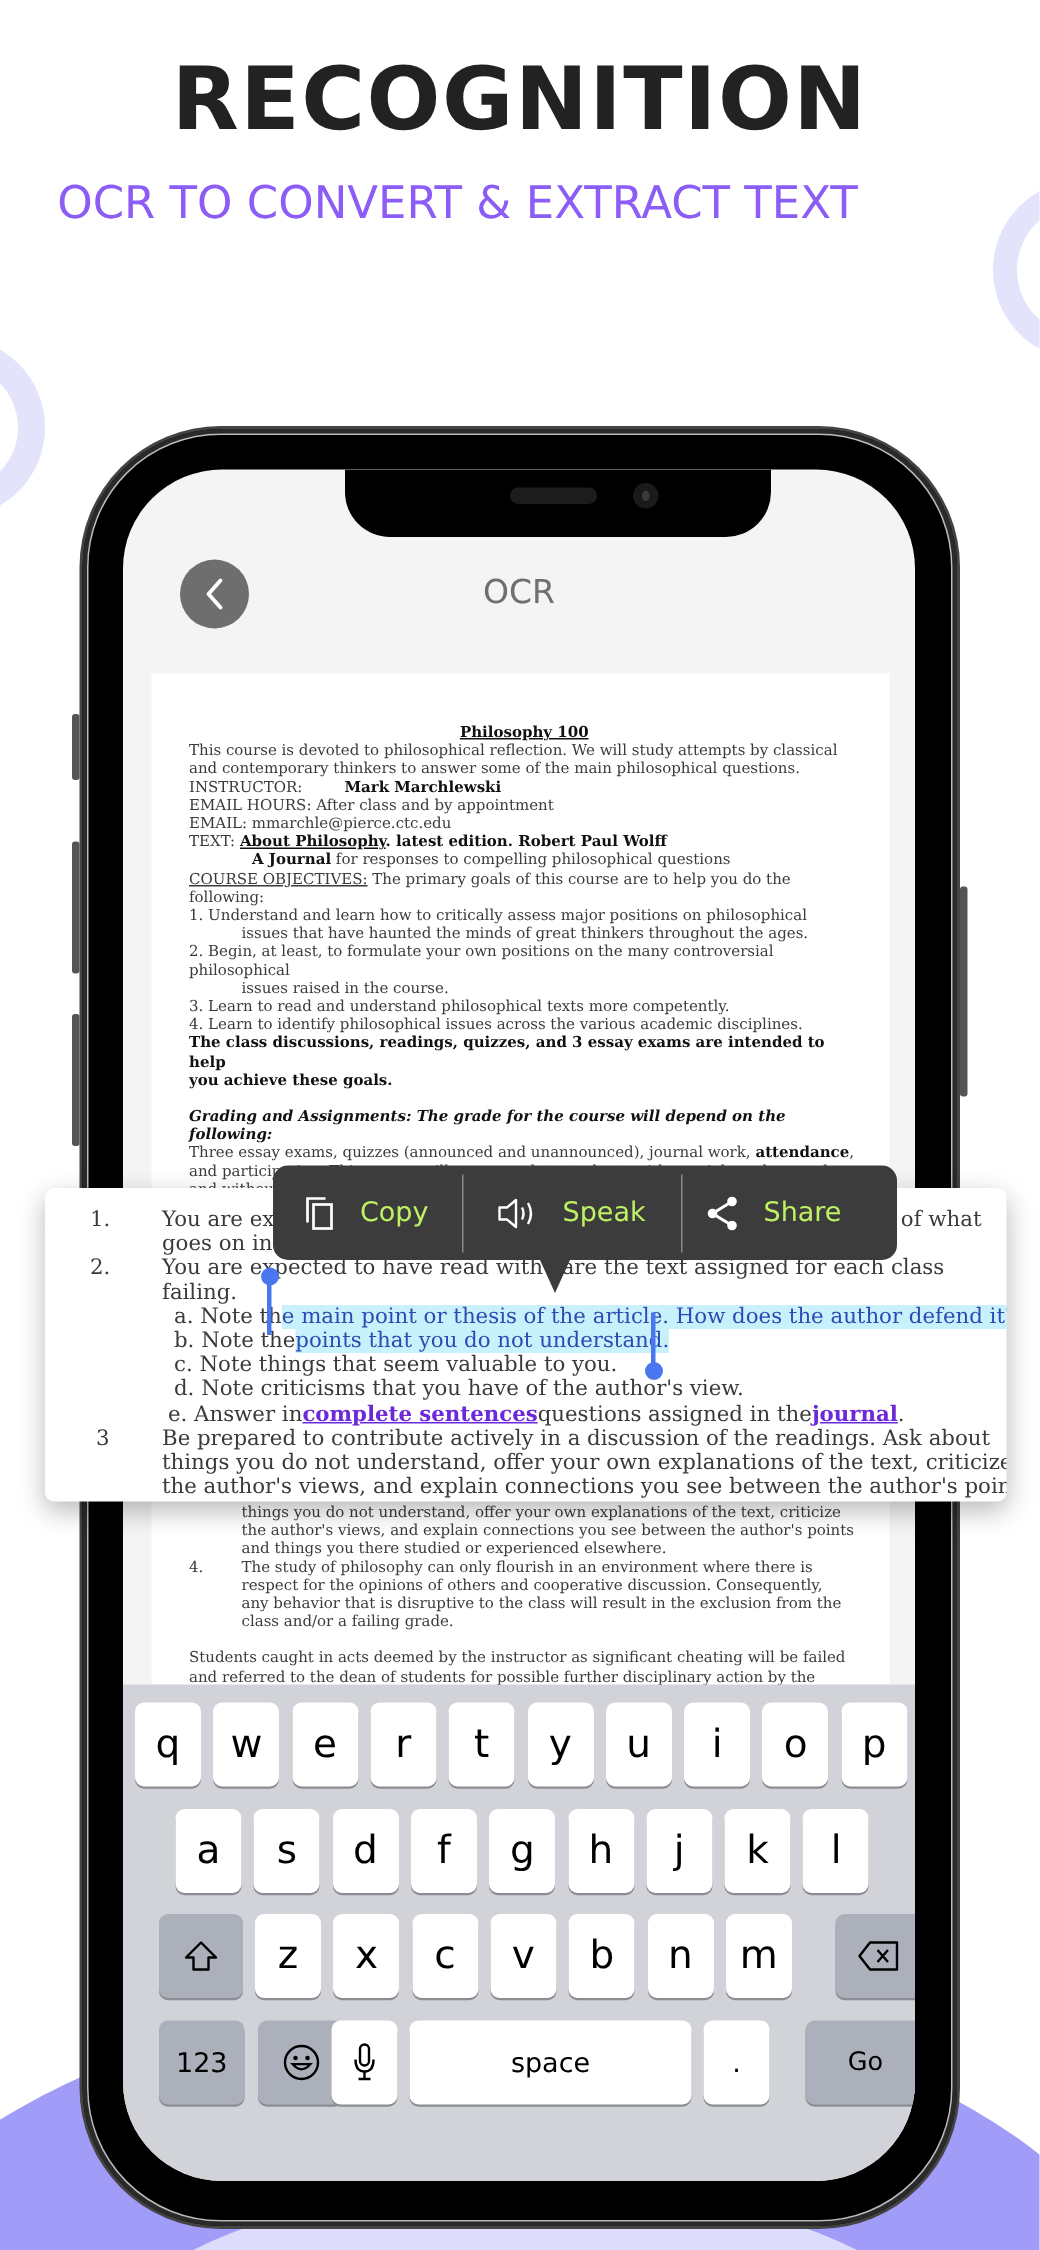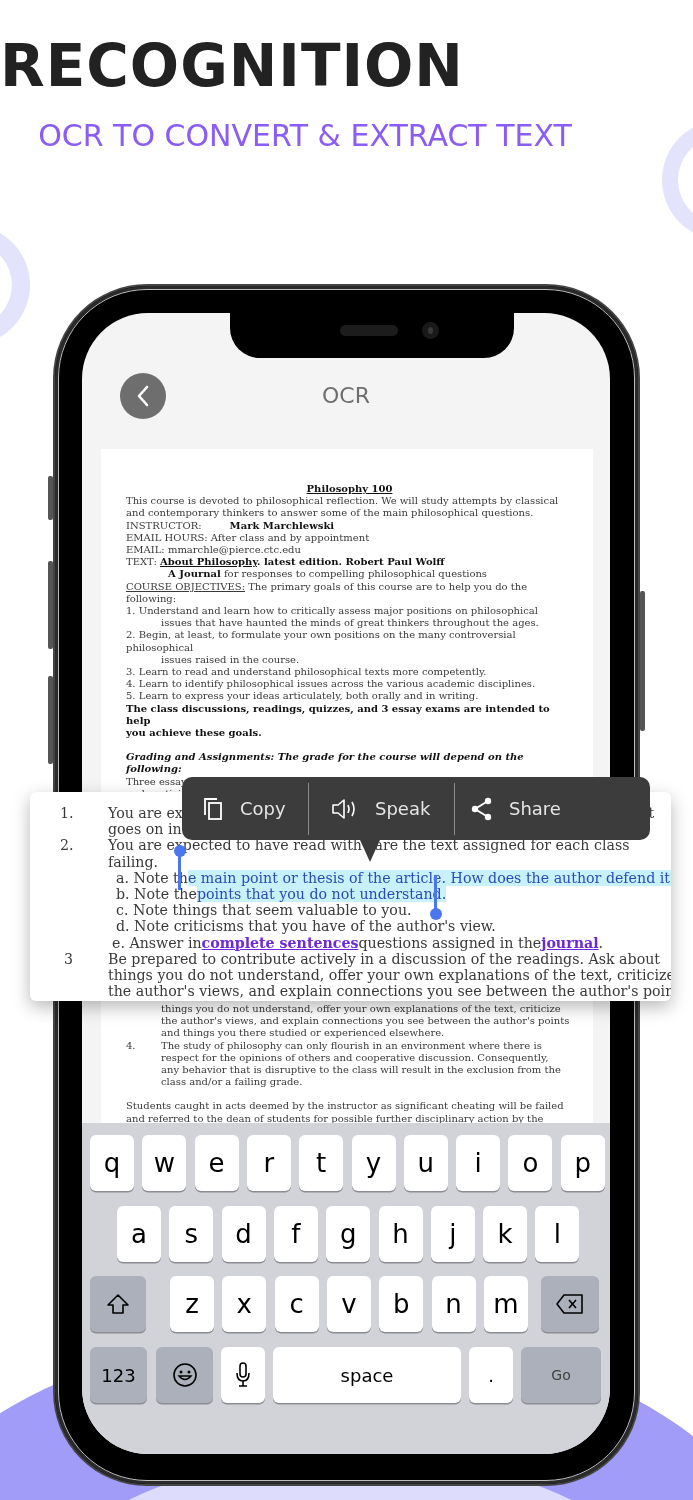--- a/index.html
+++ b/index.html
@@ -7,21 +7,21 @@
   body { position: relative; font-family: "Liberation Sans", sans-serif; }
 
   
   .deco { position: absolute; pointer-events: none; }
   .deco-left-arc { left: -70px; top: 225px; width: 100px; height: 120px; border: 18px solid #e3e3fb; border-radius: 0 60px 60px 0; border-left: none; transform: rotate(0deg); }
   .deco-right-arc { left: 662px; top: 120px; width: 80px; height: 120px; border: 16px solid #e3e3fb; border-right: none; border-radius: 60px 0 0 60px; }
   .deco-blob-dark { left: -120px; top: 1330px; width: 900px; height: 520px; border-radius: 50%; background: #a09cf7; }
   .deco-blob-light { left: 40px; top: 1455px; width: 620px; height: 300px; border-radius: 50%; background: #dedcfd; }
 
   
-  .headline { position: absolute; left: 0; top: 32px; width: 693px; text-align: left; font-family: "DejaVu Sans", sans-serif; font-weight: 700; font-size: 58px; letter-spacing: 1px; color: #222222; }
+  .headline { position: absolute; left: 0; top: 32px; width: 693px; text-align: center; font-family: "DejaVu Sans", sans-serif; font-weight: 700; font-size: 58px; letter-spacing: 1px; color: #222222; }
   .subheadline { position: absolute; left: 0; top: 118px; width: 610px; text-align: center; font-family: "DejaVu Sans", sans-serif; font-size: 30px; color: #8b5cf6; letter-spacing: 0px; }
 
   
   .phone { position: absolute; left: 55px; top: 286px; width: 583px; height: 1198px; border-radius: 92px; background: #000; box-shadow: 0 0 0 2px #444, inset 0 0 0 3px #2a2a2a; }
   .phone::after { content: ""; position: absolute; inset: 3px; border-radius: 89px; border: 1.5px solid #bdbdbd; pointer-events: none; }
   .side-btn { position: absolute; width: 5px; background: #555; border-radius: 2px; }
   .screen { position: absolute; left: 27px; top: 27px; width: 528px; height: 1141px; border-radius: 66px; overflow: hidden; background: #f4f4f4; }
   .notch { position: absolute; left: 148px; top: 0; width: 284px; height: 45px; background: #000; border-radius: 0 0 30px 30px; }
   .notch::before, .notch::after { content: ""; position: absolute; top: 0; width: 14px; height: 14px; }
   .speaker { position: absolute; left: 110px; top: 12px; width: 58px; height: 11px; background: #1c1c1c; border-radius: 6px; }
@@ -47,35 +47,35 @@
   .zoomcard .zr { display: flex; white-space: nowrap; }
   .zoomcard .zn { width: 78px; flex: 0 0 78px; padding-left: 30px; }
   .zoomcard .sel { background: #c9f1fc; color: #2a4cb2; }
   .zoomcard .bu { font-weight: 700; text-decoration: underline; color: #6d28d9; }
 
   
   .handle-bar { position: absolute; width: 3px; background: #4a76f0; }
   .handle-dot { position: absolute; width: 12px; height: 12px; border-radius: 50%; background: #4a76f0; }
 
   
-  .popup { position: absolute; left: 182px; top: 777px; width: 468px; height: 63px; background: #3c3c3c; border-radius: 10px; display: flex; align-items: center; color: #e5e5e5; font-family: "DejaVu Sans", sans-serif; font-size: 18px; }
+  .popup { position: absolute; left: 182px; top: 777px; width: 416px; height: 63px; background: #3c3c3c; border-radius: 10px; display: flex; align-items: center; color: #bef264; font-family: "DejaVu Sans", sans-serif; font-size: 18px; }
   .popup::after { content: ""; position: absolute; left: 178px; top: 63px; border-left: 10px solid transparent; border-right: 10px solid transparent; border-top: 22px solid #3c3c3c; }
   .pitem { height: 63px; display: flex; align-items: center; gap: 16px; }
   .pitem.copy { width: 126px; padding-left: 20px; }
   .pitem.speak { width: 145px; padding-left: 22px; }
   .pitem.share { width: 133px; padding-left: 16px; }
   .pdiv { width: 1px; height: 52px; background: #8a8a8a; }
   .picon { display: inline-flex; align-items: center; justify-content: center; }
 
   
   .kbd { position: absolute; left: 0; top: 810px; width: 528px; height: 331px; background: #d1d3d9; }
   .key { position: absolute; height: 56px; background: #ffffff; border-radius: 6px; box-shadow: 0 1.5px 0 #8b8d92; display: flex; align-items: center; justify-content: center; font-family: "DejaVu Sans", sans-serif; font-size: 26px; color: #000; }
-  .key.dark { background: #abb0bb; }
+  .key.dark { background: #abb0bb; margin-left: 16px; }
   .key.small { font-size: 18px; }
-  .key.go { color: #404040; font-size: 14px; }
+  .key.go { color: #000000; font-size: 17px; }
 </style>
 </head>
 <body>
 
 <div class="deco deco-blob-dark"></div>
 <div class="deco deco-blob-light"></div>
 <div class="deco deco-left-arc"></div>
 <div class="deco deco-right-arc"></div>
 
 <div class="headline">RECOGNITION</div>
@@ -110,21 +110,20 @@
       <div><span>TEXT:</span> <span class="b u">About Philosophy</span><span class="b">.  latest edition.  Robert Paul Wolff</span></div>
       <div style="padding-left:42px;"><span class="b">A   Journal</span><span> for responses to compelling philosophical questions</span></div>
       <div><span class="u">COURSE OBJECTIVES:</span><span> The primary goals of this course are to help you do the</span></div>
       <div>following:</div>
       <div><span>1.</span> <span>Understand and learn how to critically assess major positions on philosophical</span></div>
       <div class="ind">issues that have haunted the minds of great thinkers throughout the ages.</div>
       <div><span>2.</span> <span>Begin, at least, to formulate your own positions on the many controversial philosophical</span></div>
       <div class="ind">issues raised in the course.</div>
       <div><span>3.</span> <span>Learn to read and understand philosophical texts more competently.</span></div>
       <div><span>4.</span> <span>Learn to identify philosophical issues across the various academic disciplines.</span></div>
-      <div><span>5.</span> <span>Learn to express your ideas articulately, both orally and in writing.</span></div>
       <div class="b">The class discussions, readings, quizzes, and 3 essay exams are intended to help</div>
       <div class="b">you achieve these goals.</div>
       <div class="sp"></div>
       <div class="b i">Grading and Assignments: The grade for the course will depend on the</div>
       <div class="b i">following:</div>
       <div><span>Three essay exams, quizzes (announced and unannounced), journal work, </span><span class="b">attendance</span><span>,</span></div>
       <div>and participation. This course will accommodate students with special needs eagerly</div>
       <div>and without hesitation. Tutors will be available to help elucidate elusive concepts</div>
 
       <div style="position:absolute; left:25px; top:554px; width:460px;">

